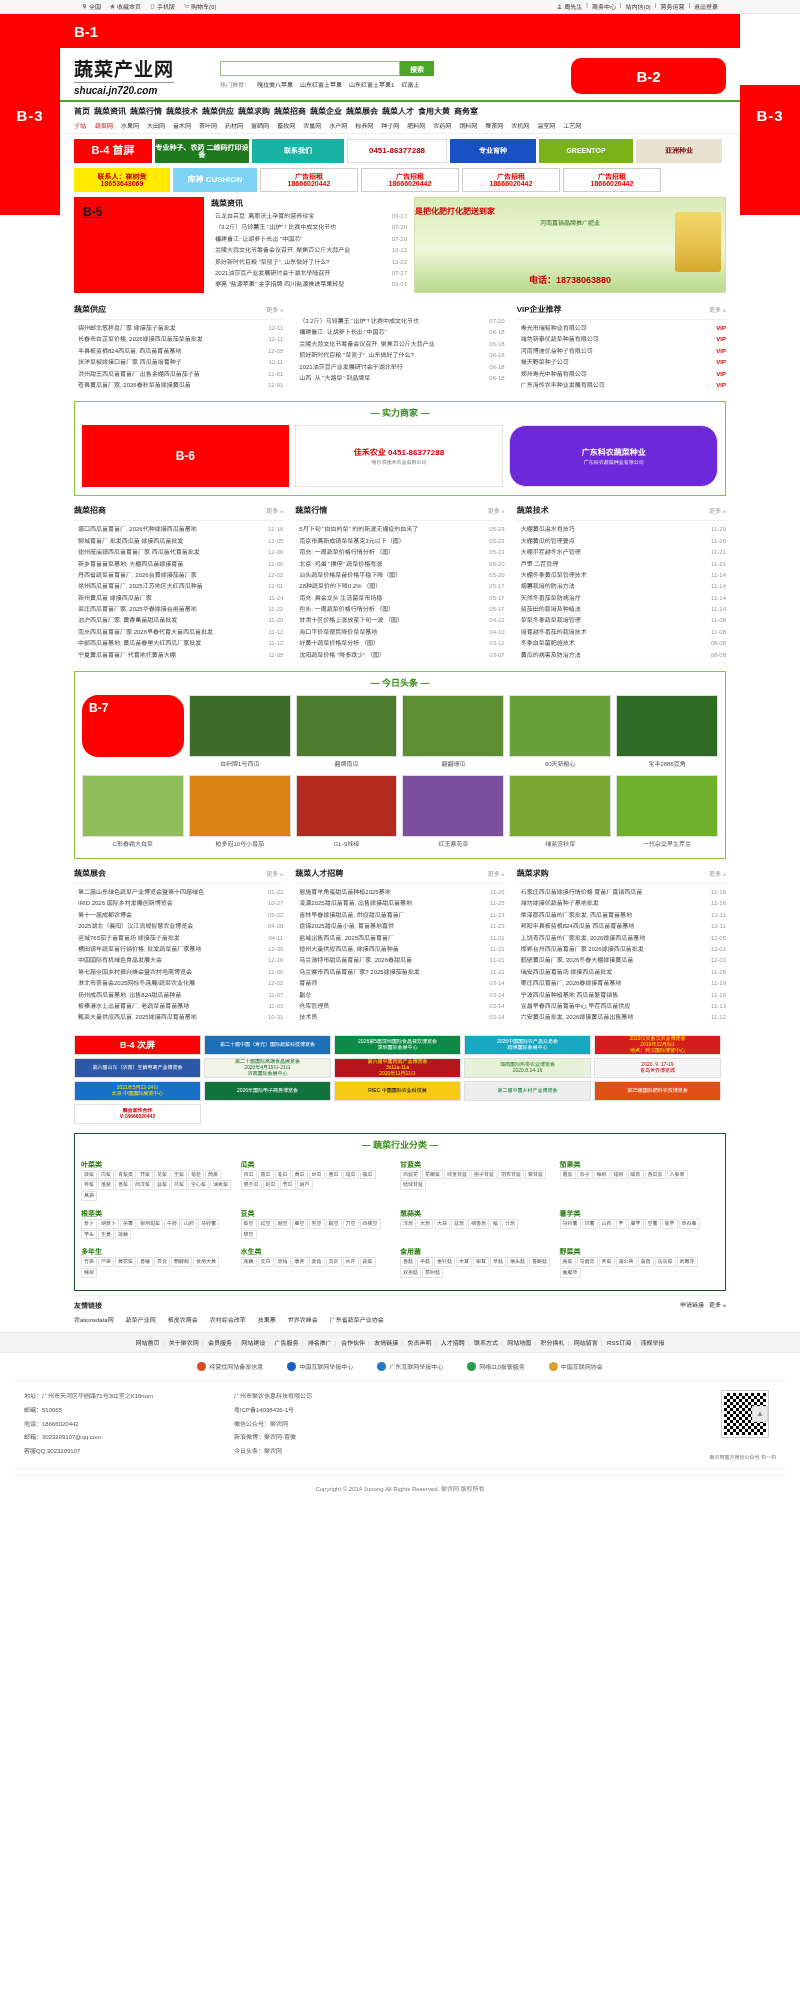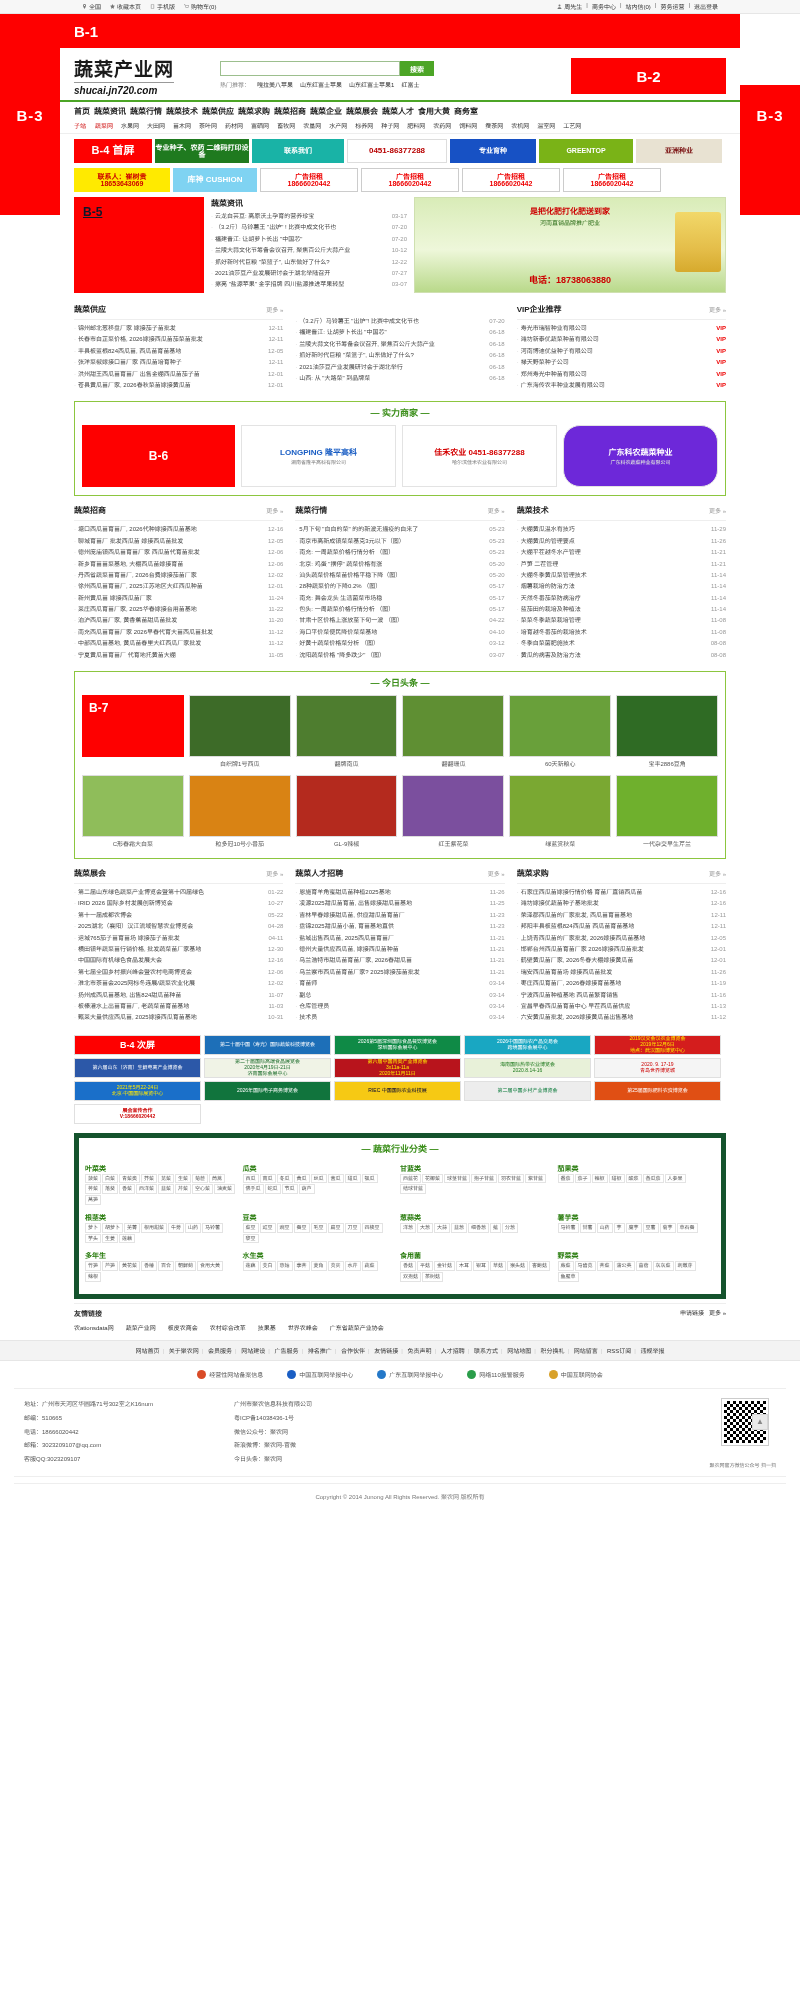--- a/index.html
+++ b/index.html
@@ -40,21 +40,21 @@
   .logo-en { font-size:10px; font-weight:bold; font-style:italic; color:#111; margin-top:2px; display:block;}
   .search-col { flex:1; padding-top:7px; }
   .search-row { display:flex; }
   .search-input { width:180px; height:15px; border:1px solid #9cbf8e; outline:none;
                   background:#fff; font-size:7px; padding:0 4px; }
   .search-btn { width:34px; height:15px; background:#4ca526; color:#fff; border:none;
                 font-size:7px; font-weight:bold; cursor:pointer;}
   .hotline { margin-top:4px; font-size:6px; color:#666; display:flex; gap:7px; flex-wrap:wrap;}
   .hotline b { font-weight:normal; color:#888; }
   .b2 { width:155px; height:36px; background:#fe0000; color:#fff; font-size:15px;
-        font-weight:bold; display:flex; align-items:center; justify-content:center; margin:4px 14px 0 0;}
+        font-weight:bold; display:flex; align-items:center; justify-content:center; margin:4px 14px 0 0;border-radius:10px;}
 
   
   .nav { border-top:2px solid #4ca526; height:18px; display:flex; align-items:center;
          font-size:8px; font-weight:bold; }
   .nav a { padding:0 2px; color:#222; }
   .nav a:first-child { padding-left:14px; }
   .subnav { height:16px; display:flex; align-items:center; font-size:6px; color:#555;
             border-bottom:1px solid #eee; flex-wrap:nowrap; overflow:hidden;}
   .subnav .sn-lbl { color:#c00; padding:0 5px 0 14px; }
   .subnav a { padding:0 4px; white-space:nowrap;}
@@ -81,21 +81,21 @@
         font-weight:bold; display:flex; align-items:flex-start; padding:8px 0 0 9px;text-decoration:underline;}
   .newsbox { width:196px; }
   .newsbox h3, .secthead h3 { font-size:8px; font-weight:bold; margin:0 0 3px; color:#222;}
   .nlist { list-style:none; margin:0; padding:0; }
   .nlist li { display:flex; font-size:6px; line-height:1.9; color:#444; white-space:nowrap; }
   .nlist li .t { flex:1; overflow:hidden; text-overflow:ellipsis; }
   .nlist li .d { color:#999; padding-left:4px; }
   .nlist li:before { content:"·"; color:#bbb; padding-right:2px; }
   .rightad { flex:1; height:96px; background:linear-gradient(180deg,#d9ecb8 0%,#eef7da 55%,#b9d98a 100%);
              border:1px solid #cfe0b0; position:relative; overflow:hidden;}
-  .rightad .ra-top { color:#c00; font-size:8px; font-weight:bold; text-align:center; padding-top:7px;}
+  .rightad .ra-top { color:#c00; font-size:8px; font-weight:bold; padding-top:7px;}
   .rightad .ra-mid { color:#2a6b16; font-size:6px; text-align:center; margin-top:2px;}
   .rightad .ra-tel { position:absolute; bottom:6px; left:0; right:0; text-align:center;
                      color:#c00; font-size:9px; font-weight:bold;}
   .rightad .ra-corn { position:absolute; right:4px; top:14px; width:46px; height:60px;
                       background:linear-gradient(180deg,#f5d45a,#d79f16); border-radius:3px; opacity:.85;}
 
   
   .row4 { display:flex; gap:12px; padding:4px 14px 6px; }
   .col-half { flex:1; }
   .secthead { display:flex; align-items:baseline; border-bottom:1px solid #eee;
@@ -127,21 +127,21 @@
   .b7 { background:#fe0000; color:#fff; font-size:12px; font-weight:bold;
         display:flex; align-items:flex-start; justify-content:flex-start; padding:6px 0 0 7px; border:none;}
 
   
   .adgrid { display:flex; flex-wrap:wrap; gap:3px; padding:5px 14px; }
   .gcell { width:127px; height:20px; border:1px solid #e0e0e0; display:flex;
            align-items:center; justify-content:center; text-align:center;
            font-size:5px; line-height:1.15; padding:1px; overflow:hidden;}
 
   
-  .catpanel { margin:4px 14px; border:5px solid #14532d; }
+  .catpanel { margin:4px 14px; border:1px solid #14532d; }
   .catgrid { display:flex; flex-wrap:wrap; padding:4px 6px 7px; }
   .catblk { width:25%; padding:2px 4px 4px 0; }
   .catblk h4 { margin:0 0 1px; font-size:7px; color:#2a7d0f; font-weight:bold;}
   .cattags { font-size:5px; color:#555; line-height:1.55; }
   .cattags span { display:inline-block; border:1px solid #e3e3e3; padding:0 2px; margin:0 1px 1px 0;}
 
   
   .flink { margin:4px 14px 0; border-top:1px solid #eee; padding-top:4px; }
   .flink-hd { font-size:7px; font-weight:bold; color:#333; display:flex;}
   .flink-hd .more { margin-left:auto; font-size:6px; color:#999; font-weight:normal;}
@@ -456,24 +456,20 @@
       </div>
     </div>
 
     <div class="gpanel">
       <div class="gpanel-hd">
         <span>— 实力商家 —</span>
       </div>
       <div class="brandrow">
         <div class="brandcell b6">B-6</div>
         <div class="brandcell">
-          <div style="color:#1a5ec4;font-weight:bold;font-size:8px;">LONGPING 隆平高科</div>
-          <div class="brandcap">湖南省隆平高科有限公司</div>
-        </div>
-        <div class="brandcell">
           <div style="color:#d40000;font-weight:bold;font-size:8px;">佳禾农业  0451-86377288</div>
           <div class="brandcap">哈尔滨佳禾农业有限公司</div>
         </div>
         <div class="brandcell" style="background:#6d28d9;border-radius:17px;">
           <div style="color:#fff;font-weight:bold;font-size:8px;">广东科农蔬菜种业</div>
           <div class="brandcap" style="color:#eaf7dd;">广东科农蔬菜种业有限公司</div>
         </div>
       </div>
     </div>
 
@@ -647,21 +643,21 @@
         </ul>
       </div>
     </div>
 
     <div class="gpanel">
       <div class="gpanel-hd">
         <span>— 今日头条 —</span>
       </div>
       <div class="prodrow">
         <div class="prodcell">
-          <div class="prodimg b7" style="background:#fe0000;color:#fff;font-size:12px;font-weight:bold;display:flex;align-items:flex-start;padding:6px 11px 0 7px;">B-7</div>
+          <div class="prodimg b7" style="background:#fe0000;color:#fff;font-size:12px;font-weight:bold;display:flex;align-items:flex-start;padding:6px 11px 0 7px;border-radius:16px;">B-7</div>
           <div class="prodcap"></div>
         </div>
         <div class="prodcell">
           <div class="prodimg" style="background:#3d6b28;"></div>
           <div class="prodcap">白织牌1号西瓜</div>
         </div>
         <div class="prodcell">
           <div class="prodimg" style="background:#4e7d2f;"></div>
           <div class="prodcap">翻牌南瓜</div>
         </div>

